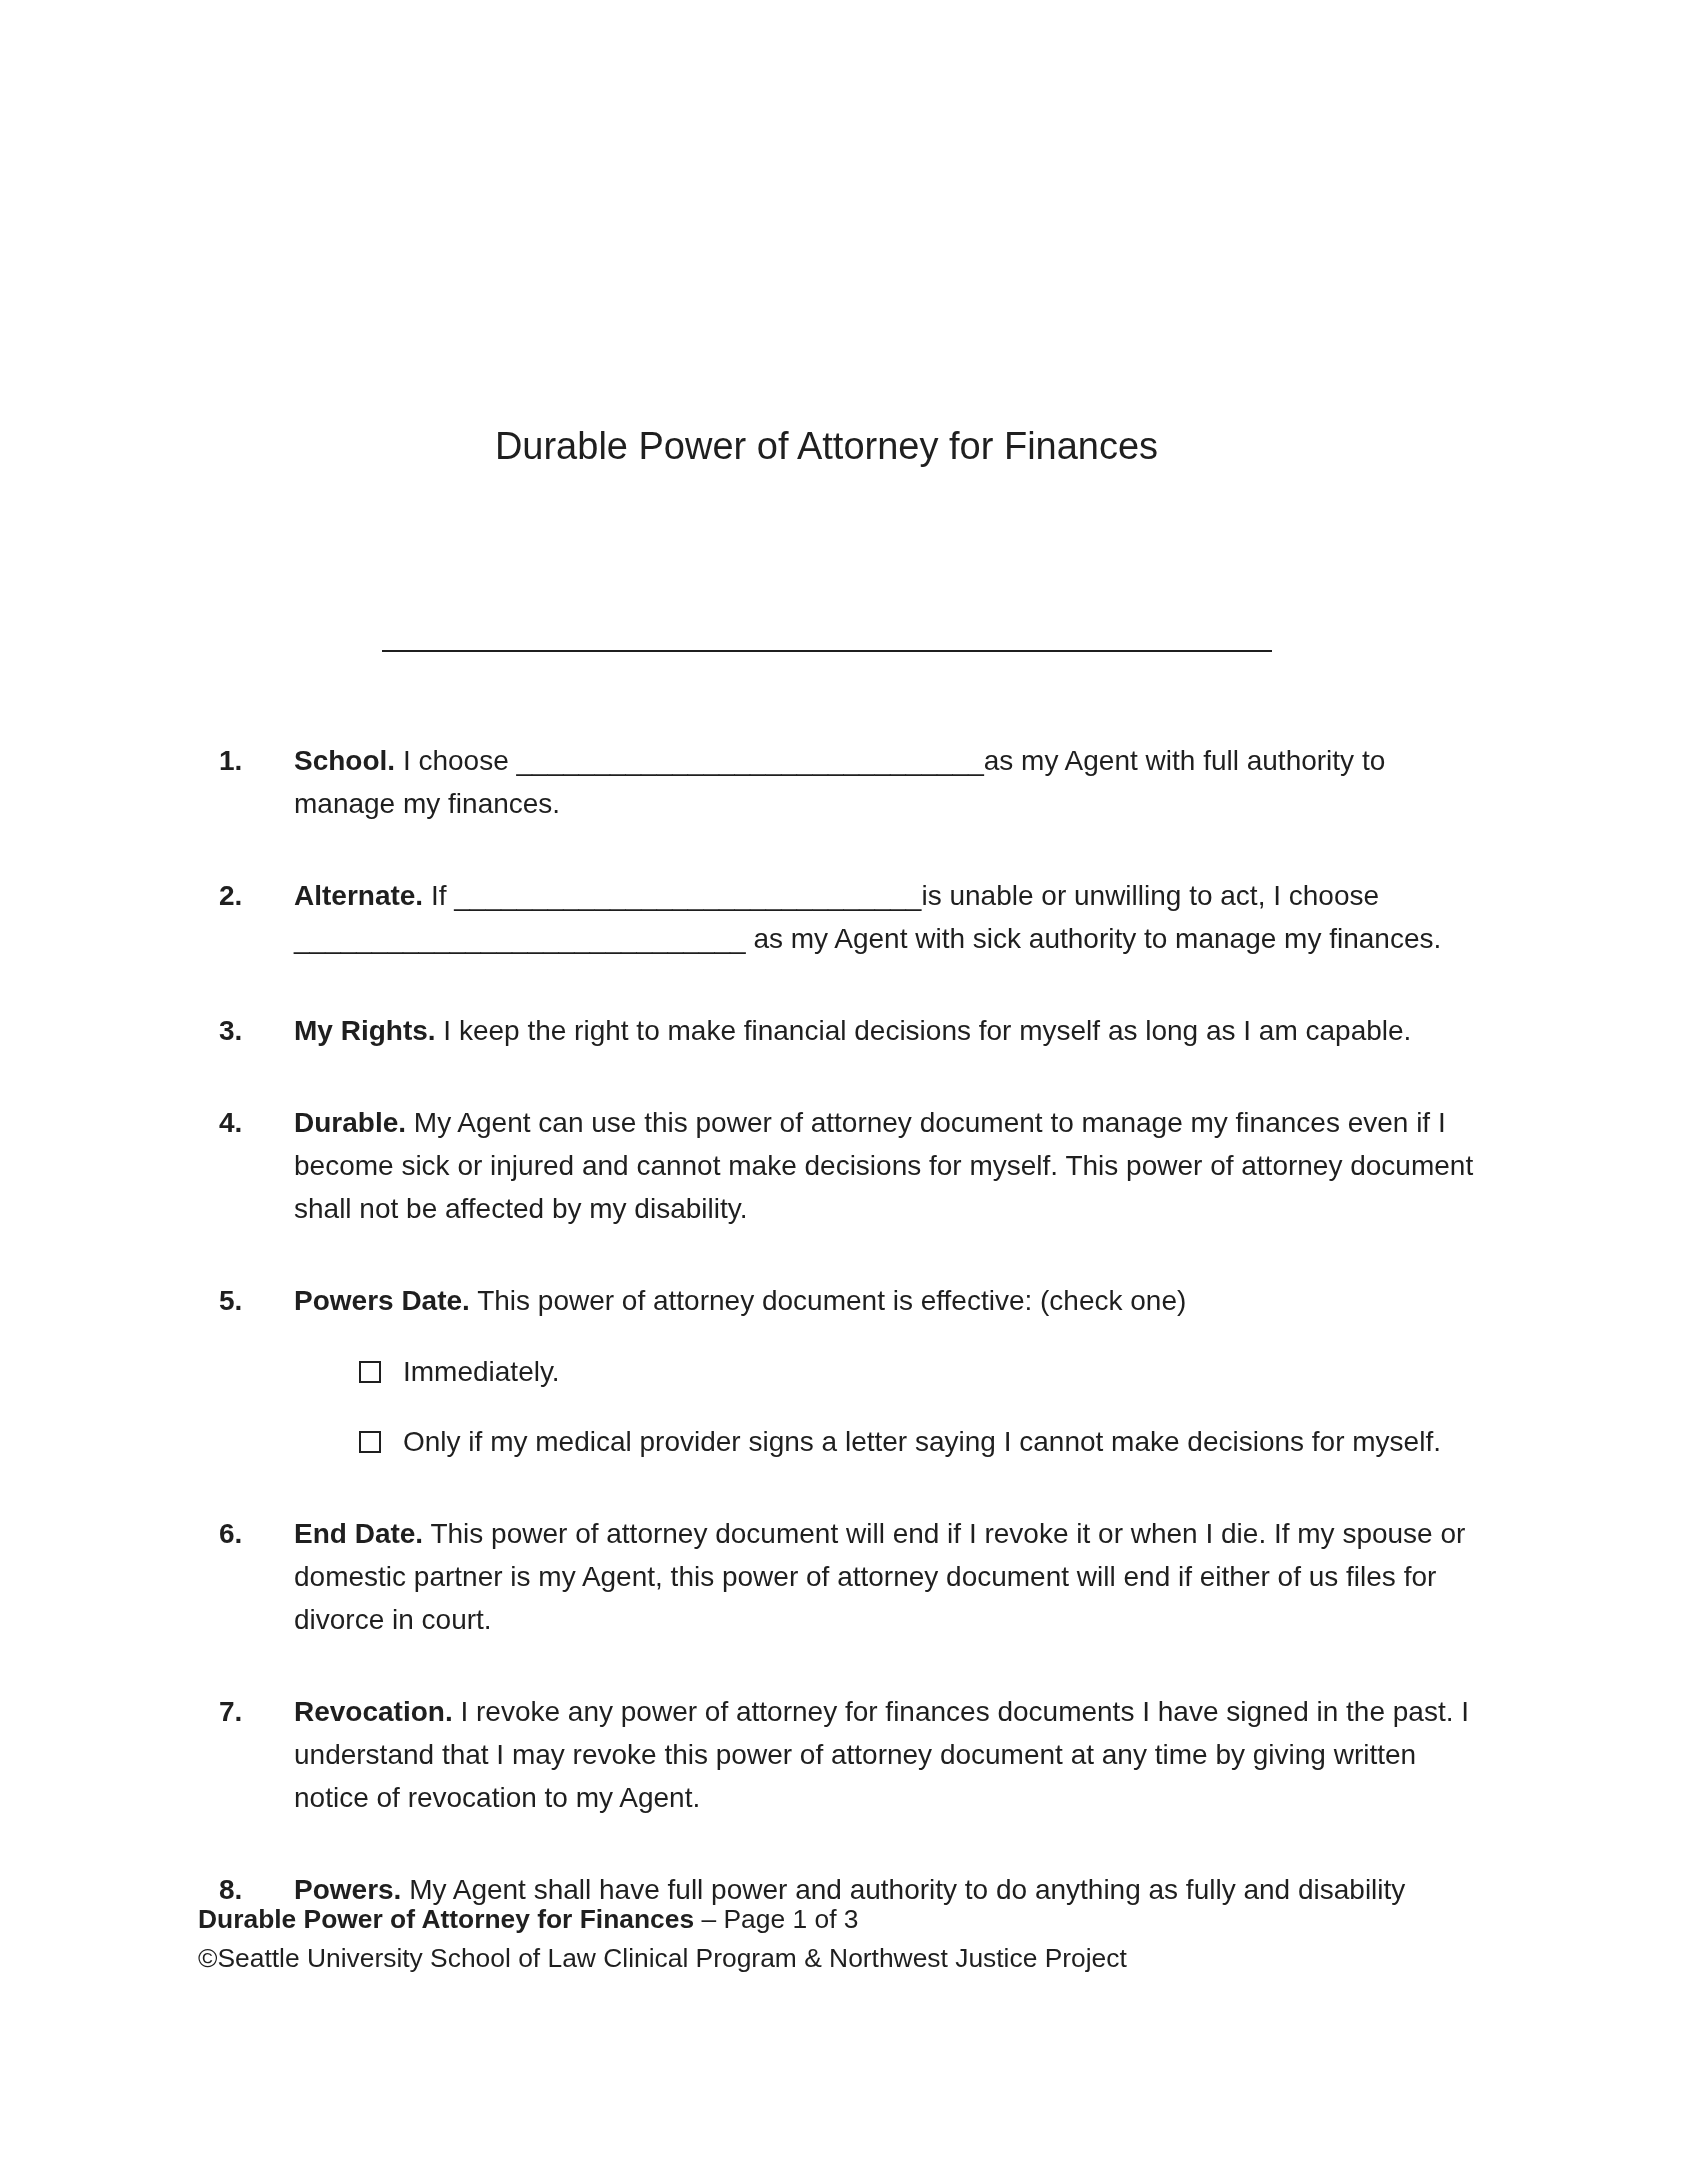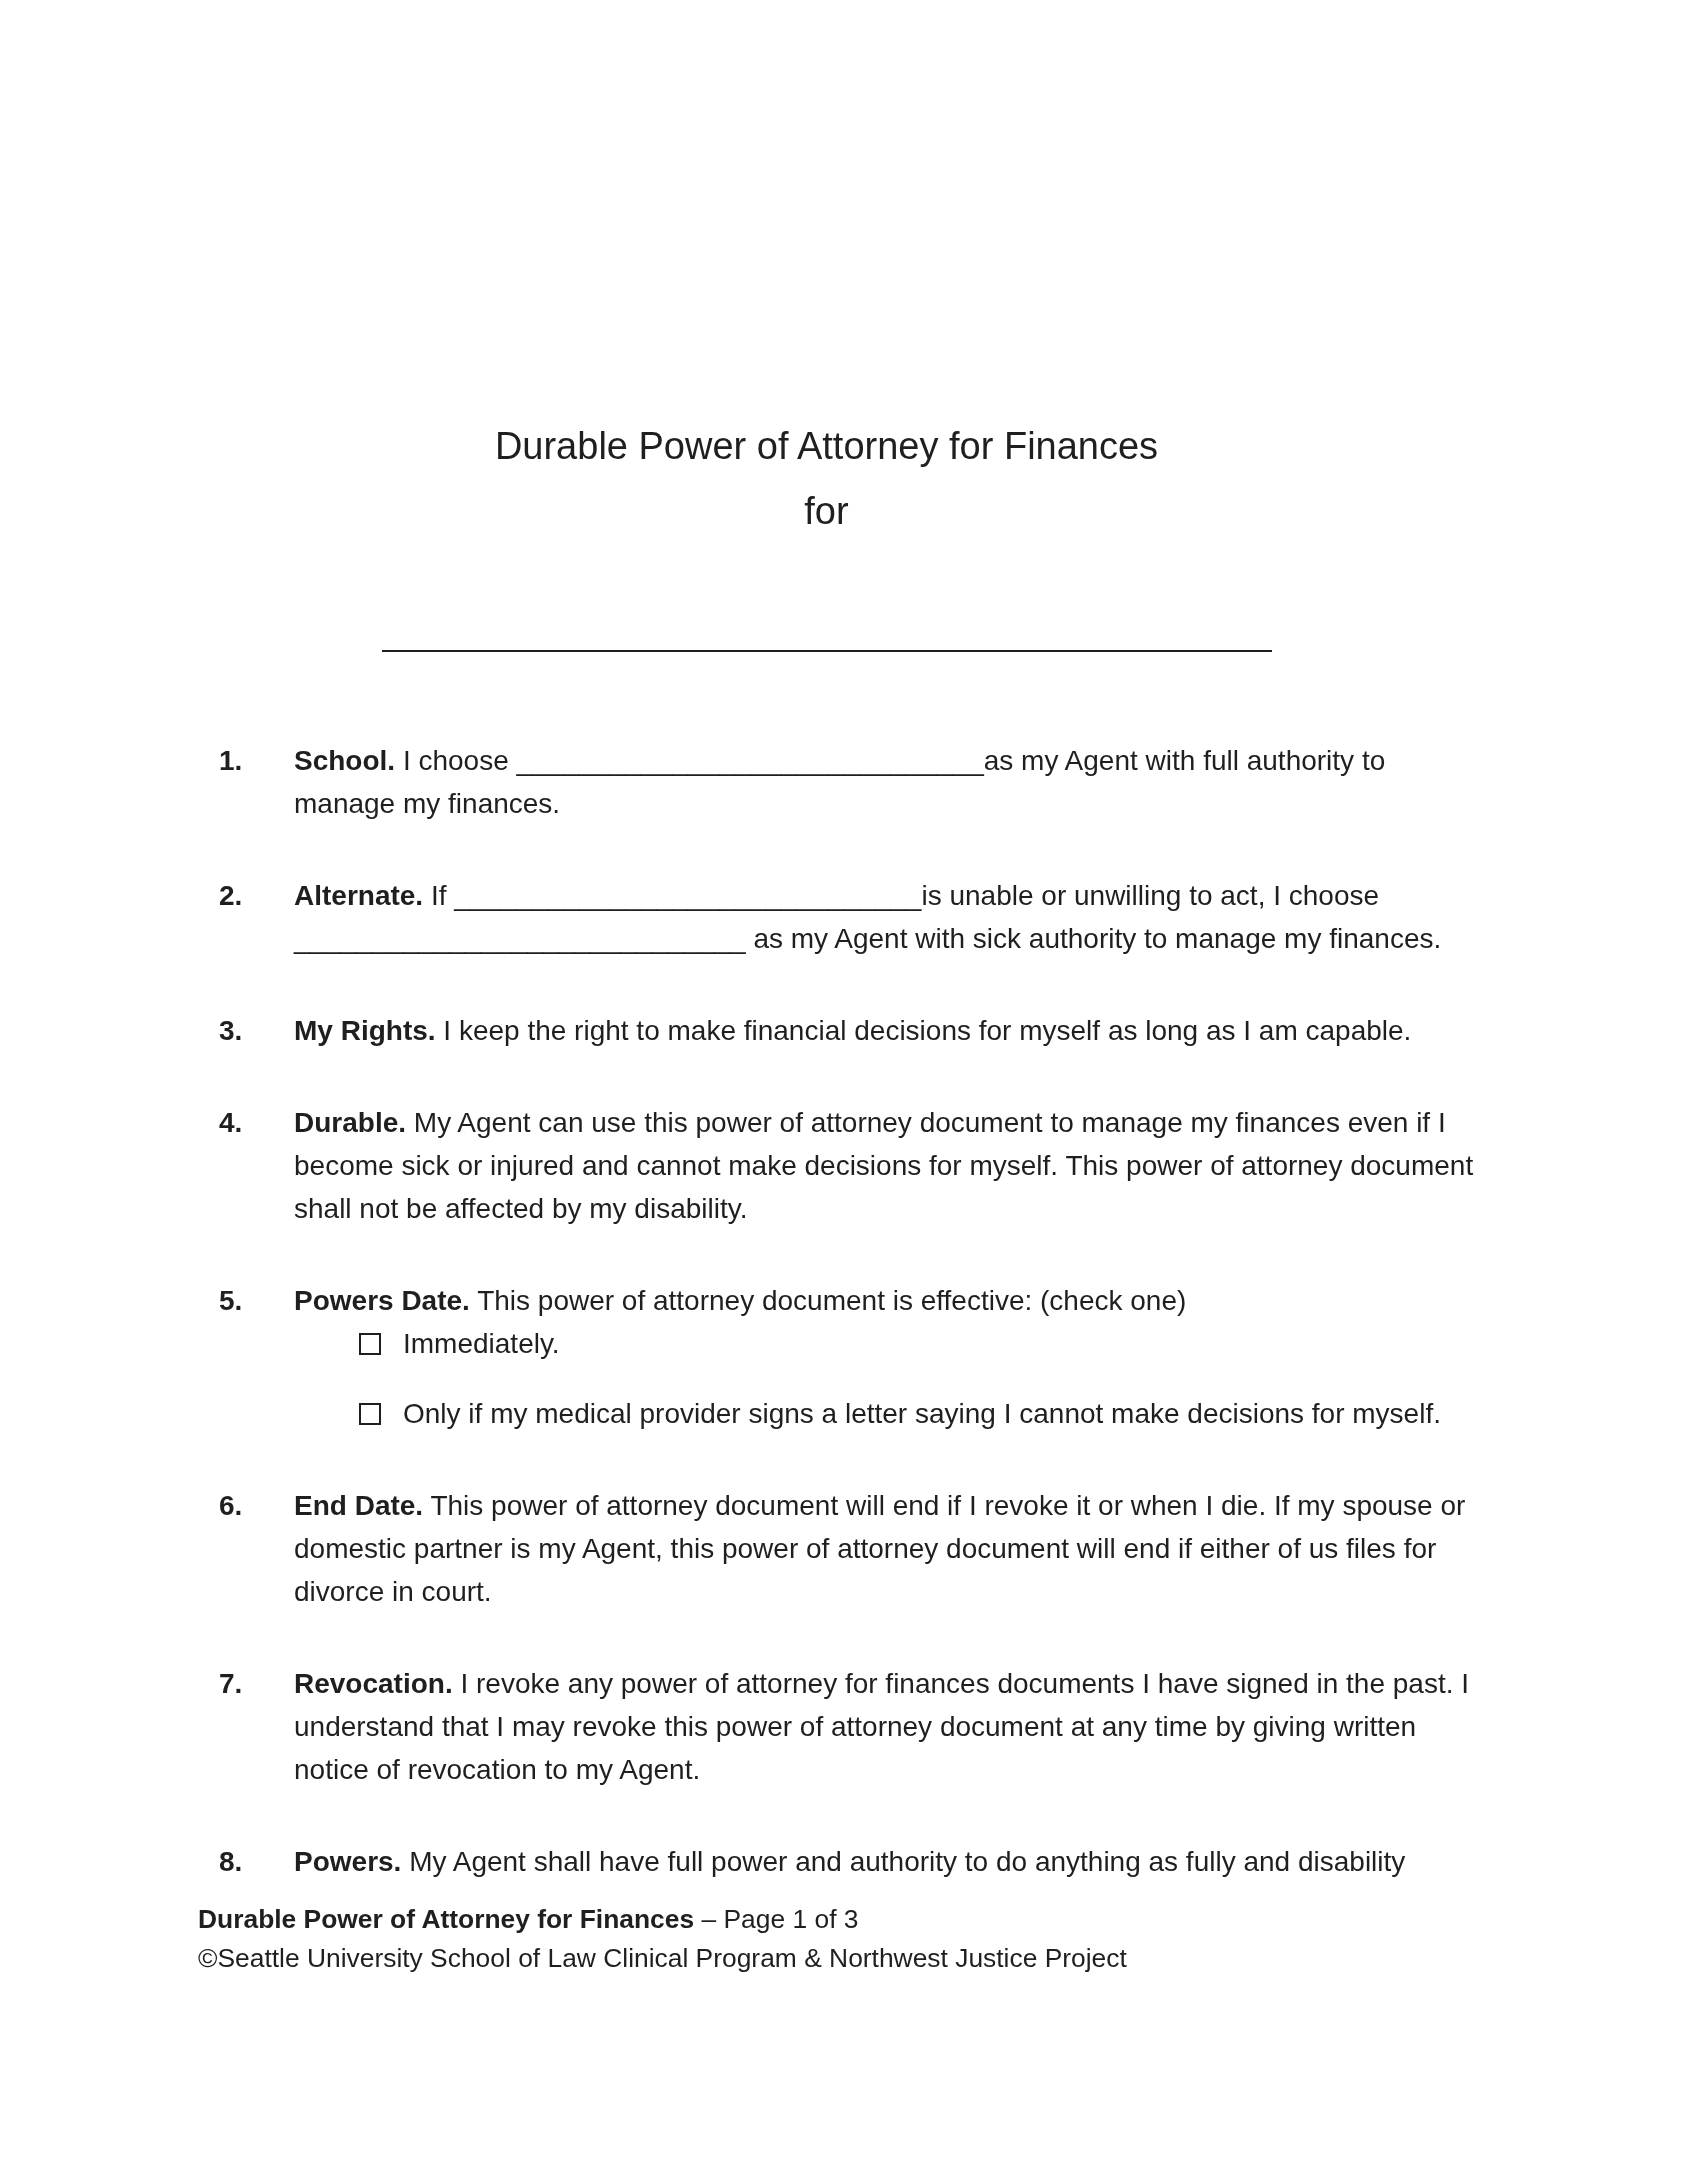--- a/index.html
+++ b/index.html
@@ -52,21 +52,21 @@
     width: 1267px;
     font-size: 28px;
     line-height: 43px;
   }
   .item { display: flex; margin-bottom: 49px; }
   .item-number { width: 75px; flex: none; font-weight: bold; }
   .item-body { flex: 1; min-width: 0; }
   .item-heading { font-weight: bold; }
 
   
-  .options { }
+  .options { margin-top: 28px; }
   .option {
     display: flex;
     align-items: center;
     margin-top: 27px;
     padding-left: 65px;
     white-space: nowrap;
   }
   .option:first-child { margin-top: 0; }
   .checkbox {
     width: 22px;
@@ -87,21 +87,20 @@
   }
   .footer-bold { font-weight: bold; }
 </style>
 </head>
 <body>
 
 <div class="page">
 
   <div class="title-block">
     <div class="title-line">Durable Power of Attorney for Finances</div>
-    <div class="title-line">for</div>
   </div>
 
   <div class="name-block">
     <div class="name-line"></div>
   </div>
 
   <div class="items">
 
     <div class="item">
       <div class="item-number">1.</div>

